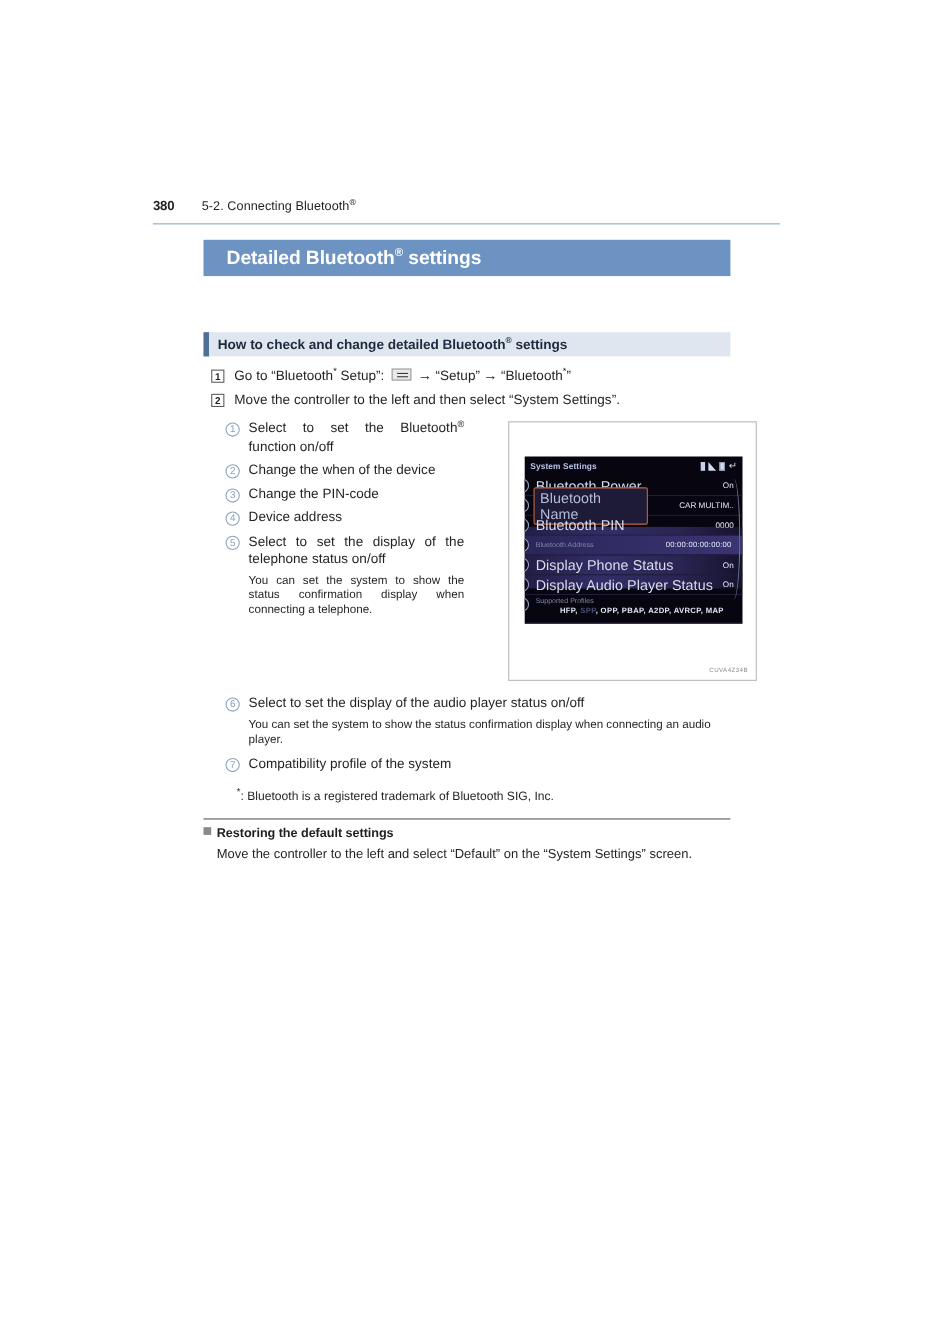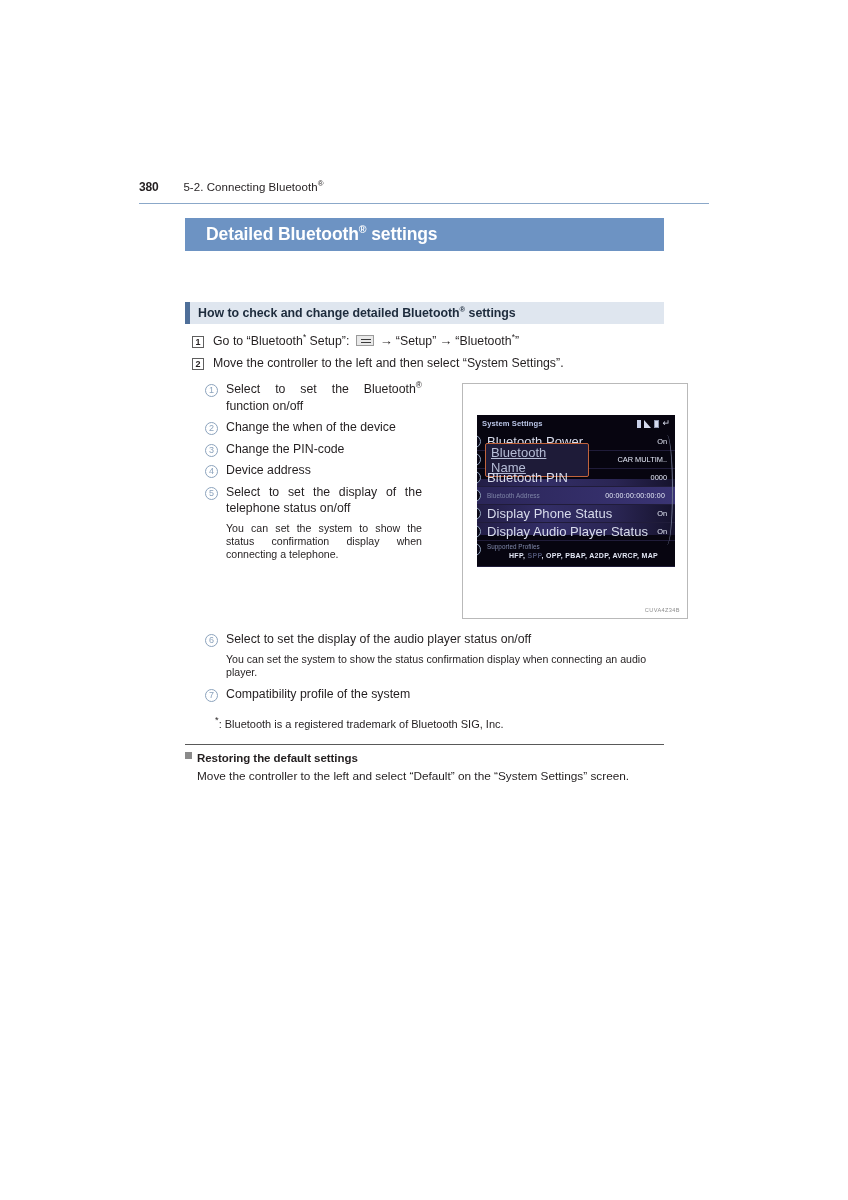--- a/index.html
+++ b/index.html
@@ -330,21 +330,20 @@
   }
   .srow .value.wide { right: 10px; font-size: 7px; letter-spacing: 0.2px; }
   .srow.highlight .label {
     background: #1e1b38;
     border: 1.2px solid #c2643c;
     border-radius: 2px;
     padding: 1px 5px;
     margin-left: 8px;
     width: 104px;
     color: #b6bdd6;
-    text-decoration: underline;
   }
   .srow.addr {
     background: linear-gradient(90deg,#2b2659,#3a3474);
   }
   .srow.profiles { height: 26px; display: block; padding-top: 2px; }
   .srow.profiles .label {
     display: block;
     margin-left: 10px;
     font-size: 6.3px;
     color: #8089ab;

